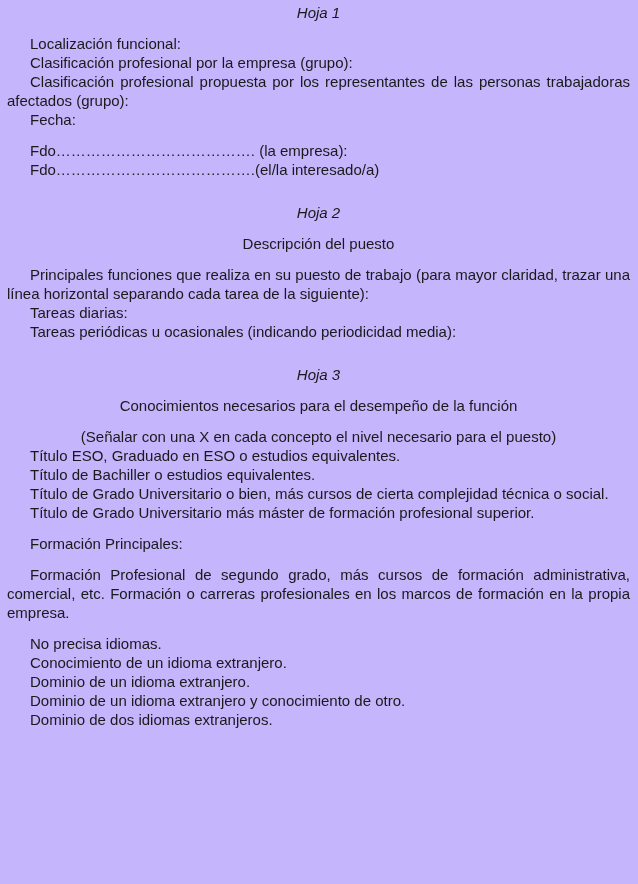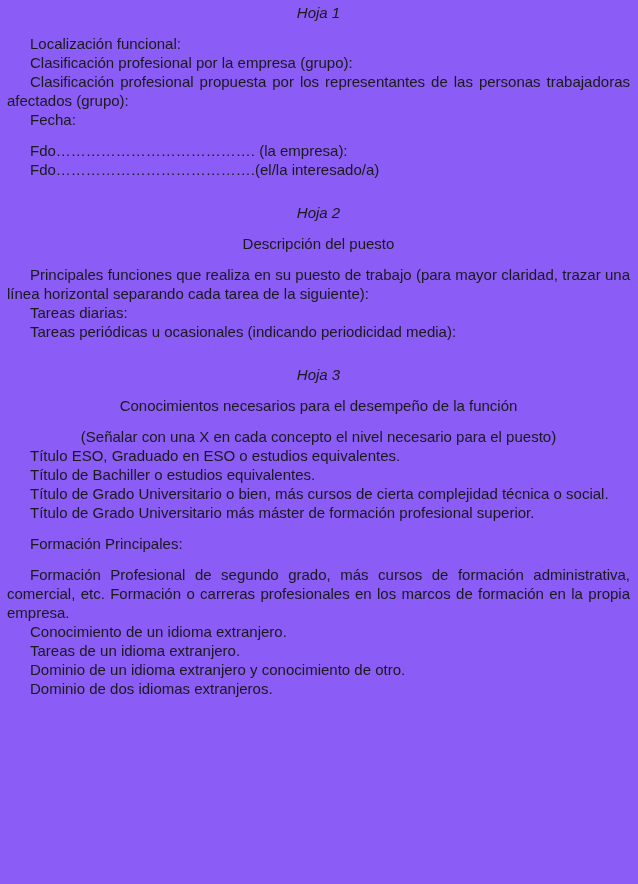--- a/index.html
+++ b/index.html
@@ -14,21 +14,21 @@
   }
   .page {
     box-sizing: border-box;
     width: 638px;
     height: 884px;
     padding: 3px 8px 0 7px;
     font-family: "Liberation Sans", sans-serif;
     font-size: 15px;
     line-height: 19px;
     color: #1a1a1a;
-    background: #8b5cf6;
+    background: #c4b5fd;
   }
   .page p {
     margin: 0;
     text-align: justify;
     text-indent: 23px;
   }
   .center {
     text-align: center !important;
     text-indent: 0 !important;
   }
@@ -66,18 +66,19 @@
   <p class="center gap">(Señalar con una X en cada concepto el nivel necesario para el puesto)</p>
 
   <p>Título ESO, Graduado en ESO o estudios equivalentes.</p>
   <p>Título de Bachiller o estudios equivalentes.</p>
   <p>Título de Grado Universitario o bien, más cursos de cierta complejidad técnica o social.</p>
   <p>Título de Grado Universitario más máster de formación profesional superior.</p>
 
   <p class="gap">Formación Principales:</p>
   <p class="gap">Formación Profesional de segundo grado, más cursos de formación administrativa, comercial, etc. Formación o carreras profesionales en los marcos de formación en la propia empresa.</p>
 
+  <p class="gap">No precisa idiomas.</p>
   <p>Conocimiento de un idioma extranjero.</p>
-  <p>Tareas de un idioma extranjero.</p>
+  <p>Dominio de un idioma extranjero.</p>
   <p>Dominio de un idioma extranjero y conocimiento de otro.</p>
   <p>Dominio de dos idiomas extranjeros.</p>
 
 </div>
 
 </body></html>

